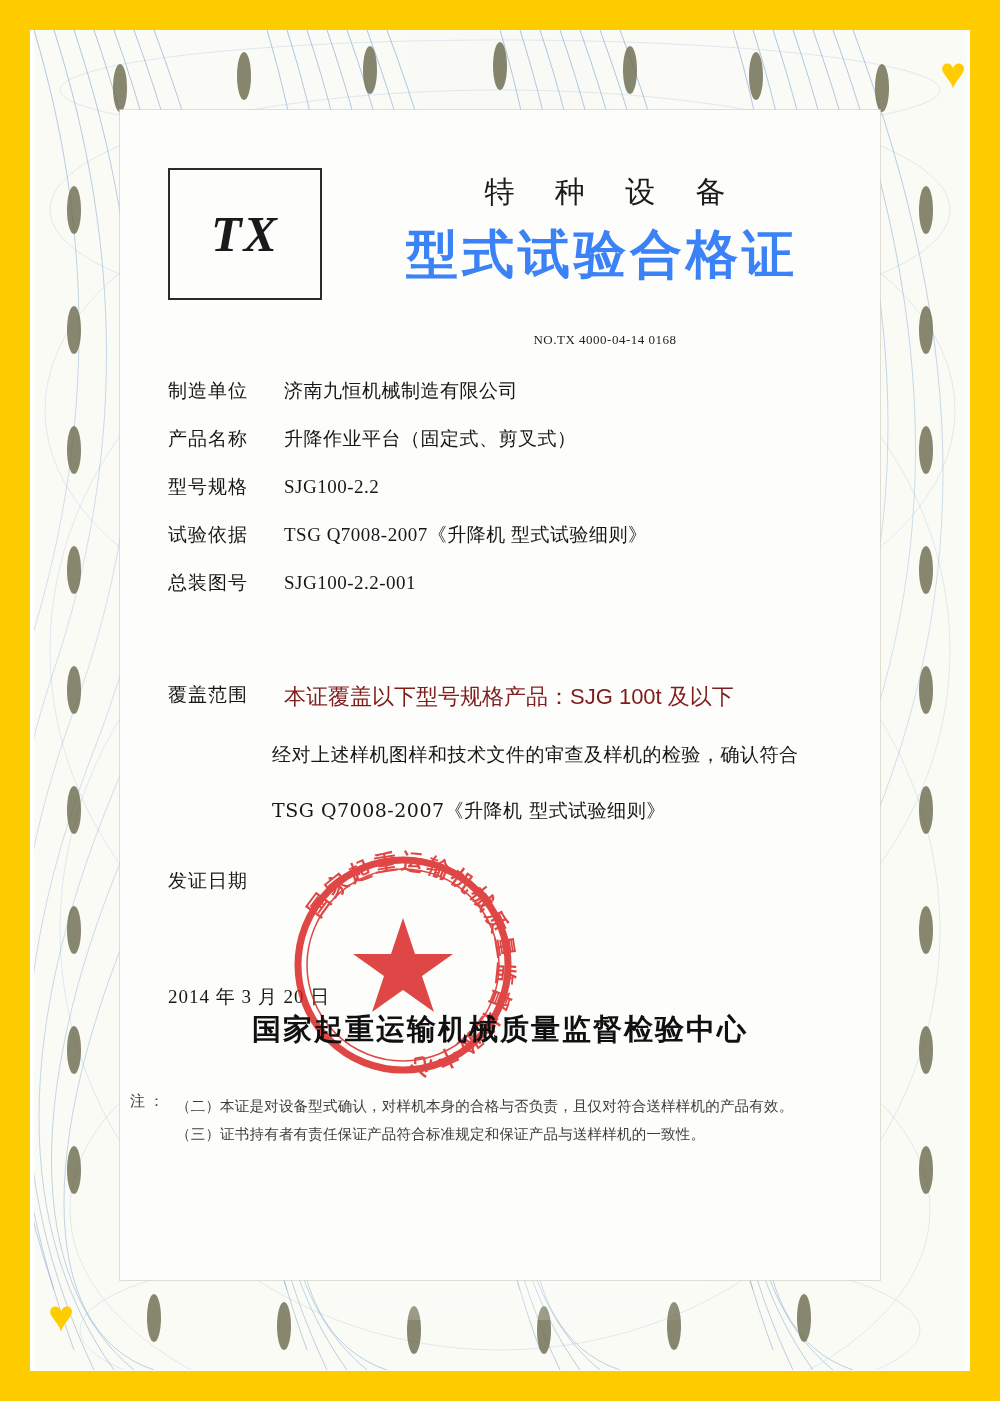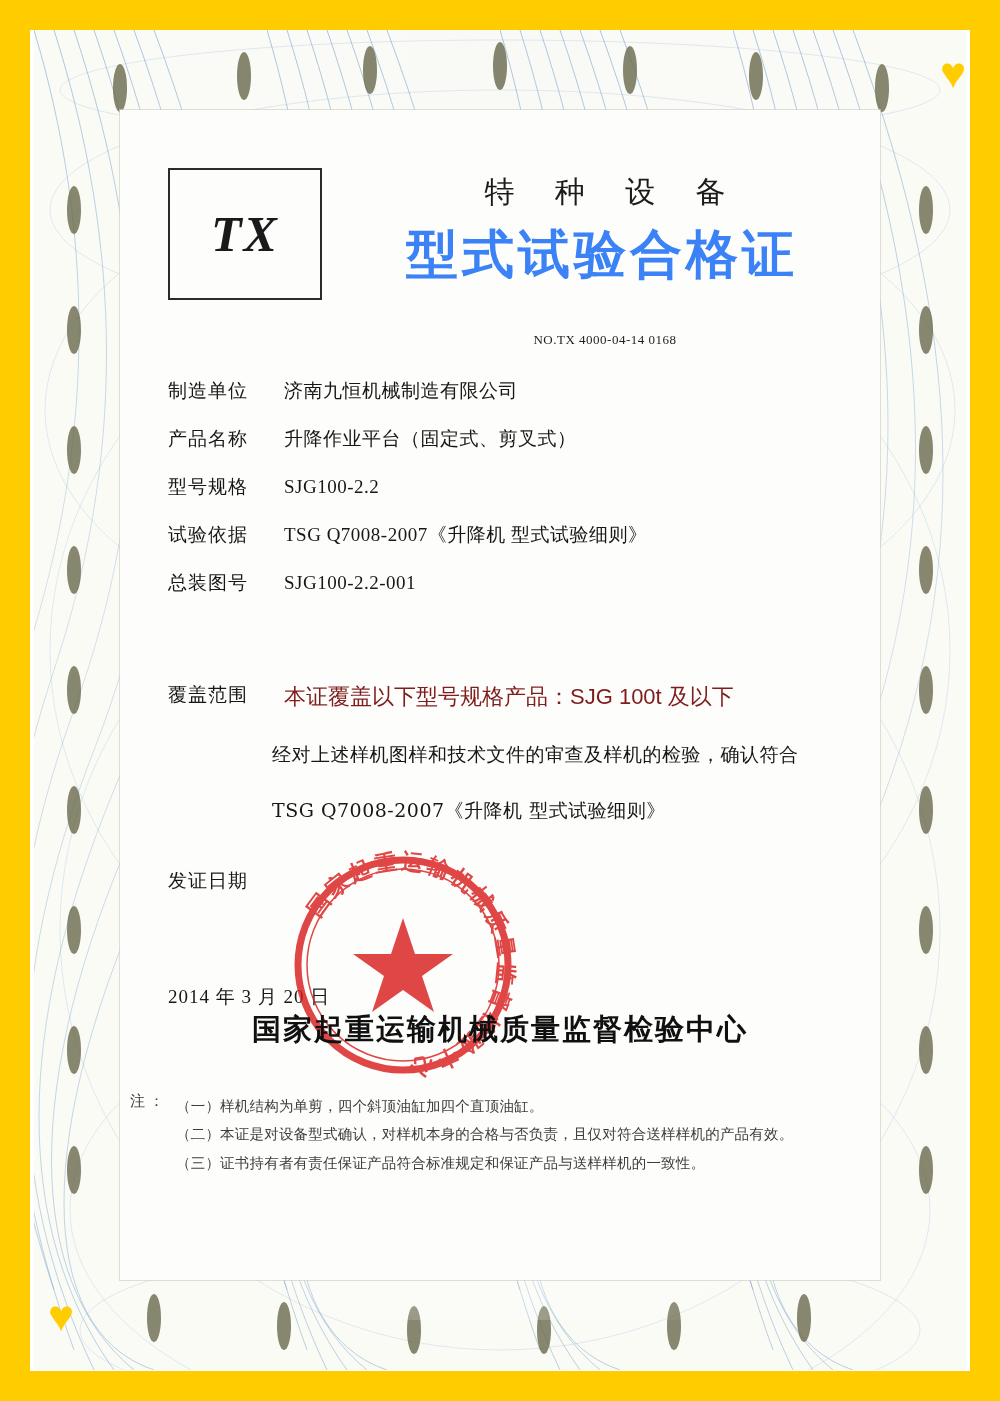--- a/index.html
+++ b/index.html
@@ -407,21 +407,20 @@
           <polygon fill="#d91f1f" points="125,78 137,114 175,114 144,136 156,172 125,150 94,172 106,136 75,114 113,114"></polygon>
         </g>
       </svg>
     </div>
 
     <div class="issuer">国家起重运输机械质量监督检验中心</div>
 
     <div class="notes">
       <div class="notes-label">注：</div>
       <div class="notes-list">
-        <div class="note-item">（一）样机结构为单剪，四个斜顶油缸加四个直顶油缸。</div>
         <div class="note-item">（二）本证是对设备型式确认，对样机本身的合格与否负责，且仅对符合送样样机的产品有效。</div>
         <div class="note-item">（三）证书持有者有责任保证产品符合标准规定和保证产品与送样样机的一致性。</div>
       </div>
     </div>
 
   </div>
 
   <div class="yellow-frame"></div>
   <div class="heart tr">♥</div>
   <div class="heart bl">♥</div>

